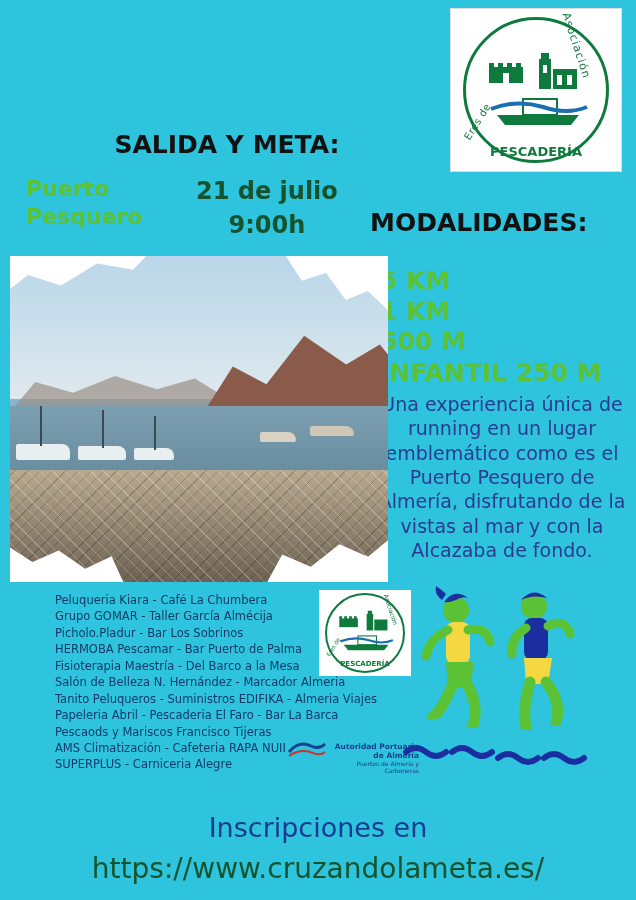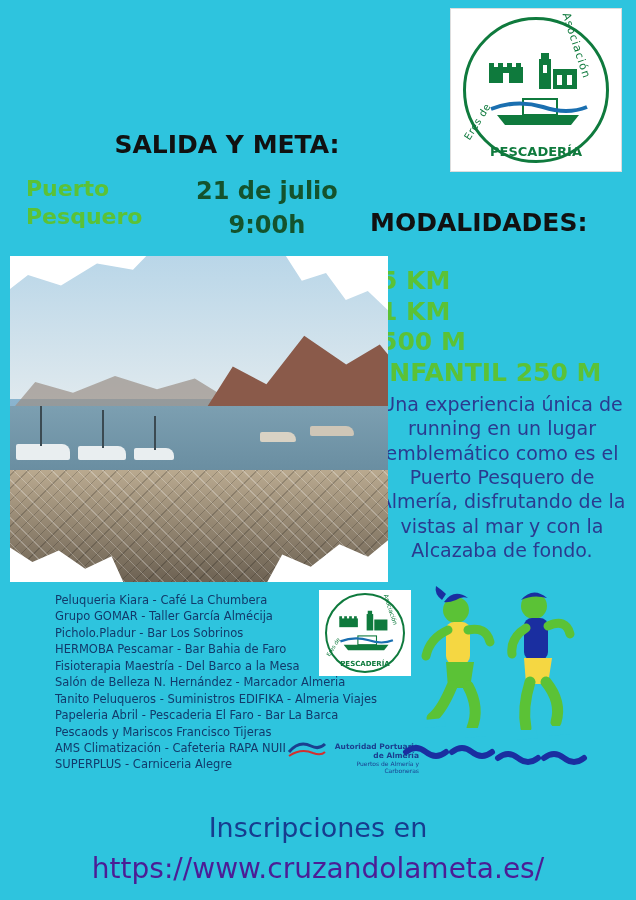--- a/index.html
+++ b/index.html
@@ -306,21 +306,21 @@
     font-size: 27px;
     color: #173c8f;
   }
   .url {
     position: absolute;
     left: 0;
     top: 852px;
     width: 636px;
     text-align: center;
     font-size: 28px;
-    color: #4c1d95;
+    color: #14532d;
   }
 </style>
 </head>
 <body>
 
 <div class="poster">
 
 
   <div class="logo-box">
     <div class="logo-inner">
@@ -400,21 +400,21 @@
     <div class="torn-tr"></div>
     <div class="torn-bl"></div>
     <div class="torn-br"></div>
   </div>
 
   <div class="sponsor-panel">
     <div class="sponsor-list">
       <div>Peluqueria Kiara - Café La Chumbera</div>
       <div>Grupo GOMAR - Taller García Almécija</div>
       <div>Picholo.Pladur - Bar Los Sobrinos</div>
-      <div>HERMOBA Pescamar - Bar Bahia de Faro</div>
+      <div>HERMOBA Pescamar - Bar Puerto de Palma</div>
       <div>Fisioterapia Maestría - Del Barco a la Mesa</div>
       <div>Salón de Belleza N. Hernández - Marcador Almeria</div>
       <div>Tanito Peluqueros - Suministros EDIFIKA - Almeria Viajes</div>
       <div>Papeleria Abril - Pescaderia El Faro - Bar La Barca</div>
       <div>Pescaods y Mariscos Francisco Tijeras</div>
       <div>AMS Climatización - Cafeteria RAPA NUII</div>
       <div>SUPERPLUS - Carniceria Alegre</div>
     </div>
 
     <div class="logo-small">

